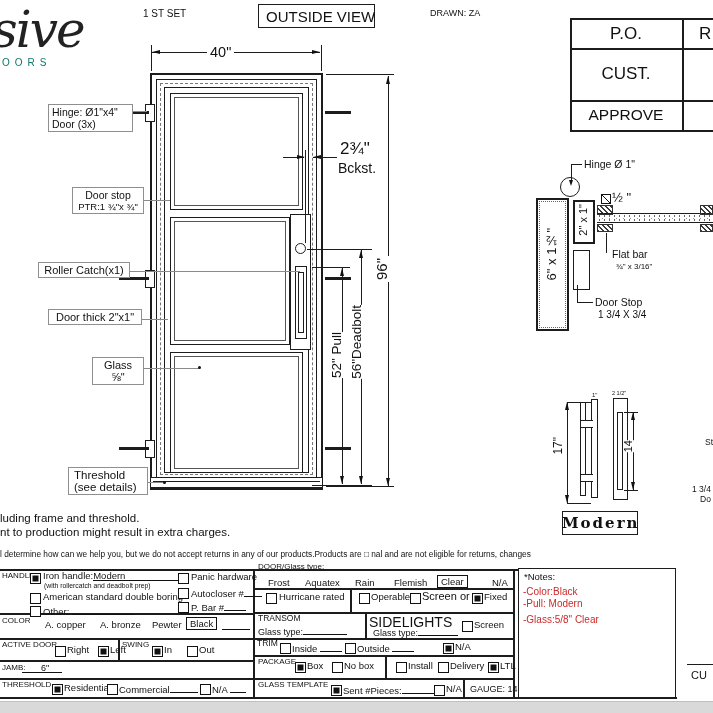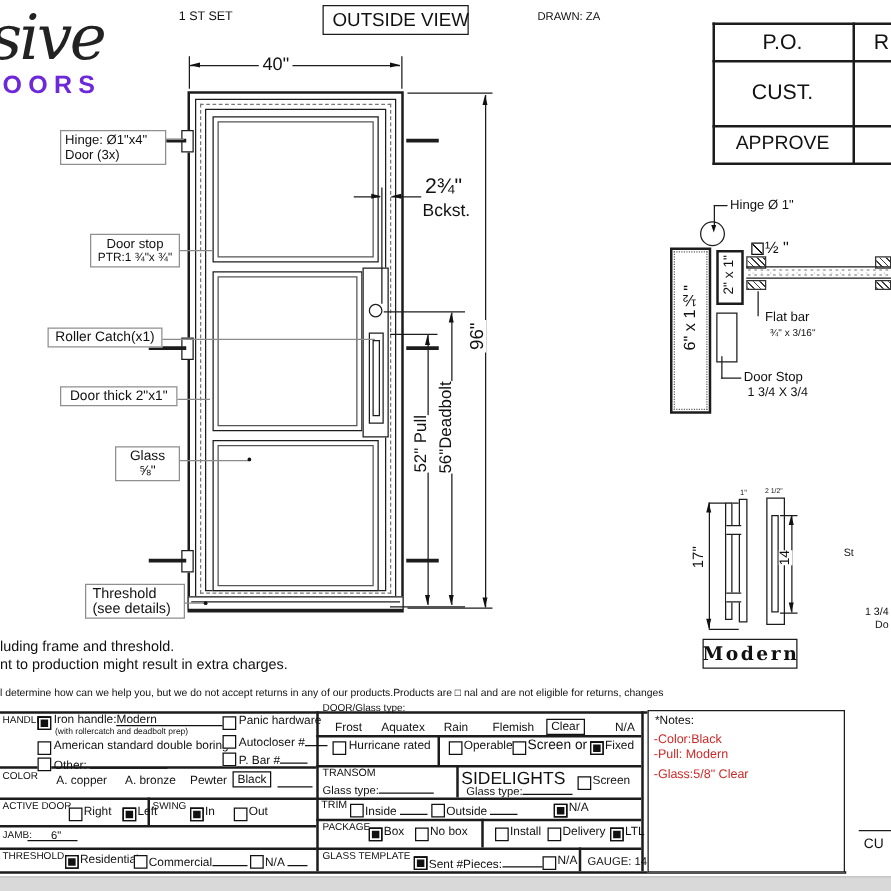--- a/index.html
+++ b/index.html
@@ -27,21 +27,21 @@
   .red{color:#cc2929}
   .dash{position:absolute;border:1px dashed #787878;box-sizing:border-box}
   .sq{position:absolute;border:1px solid #111;background:linear-gradient(to top right,transparent 44%,#111 44% 56%,transparent 56%)}
 </style>
 </head>
 <body>
 
 <div id="page">
 
   <div class="txt" style="left:-8px;top:2px;font-family:'DejaVu Serif',serif;font-style:italic;font-size:50px;color:#222;letter-spacing:-2px">sive</div>
-  <div class="txt" style="left:2px;top:57px;font-size:20px;font-weight:bold;letter-spacing:5px;color:#6d28d9">OORS</div>
+  <div class="txt" style="left:2px;top:57px;font-size:10px;font-weight:normal;letter-spacing:5px;color:#0f766e">OORS</div>
   <div class="txt" style="left:143px;top:8px;font-size:10px">1 ST SET</div>
   <div class="box" style="left:258px;top:4px;width:117px;height:24px"></div>
   <div class="txt" style="left:266px;top:8px;font-size:15px">OUTSIDE VIEW</div>
   <div class="txt" style="left:430px;top:8px;font-size:9px">DRAWN: ZA</div>
 
   <div class="hl" style="left:570px;top:18px;width:143px;height:2px"></div>
   <div class="hl" style="left:570px;top:48px;width:143px;height:2px"></div>
   <div class="hl" style="left:570px;top:100px;width:143px;height:2px"></div>
   <div class="hl" style="left:570px;top:130px;width:143px;height:2px"></div>
   <div class="vl" style="left:570px;top:18px;height:114px;width:2px"></div>
@@ -176,21 +176,21 @@
   <div class="vl" style="left:606px;top:233px;height:20px"></div>
   <div class="txt" style="left:612px;top:248px;font-size:10.5px">Flat bar</div>
   <div class="txt" style="left:616px;top:262px;font-size:8px">¾" x 3/16"</div>
 
   <div class="box" style="left:573px;top:250px;width:17px;height:40px;border-width:1.5px"></div>
   <div class="vl" style="left:577px;top:285px;height:18px"></div>
   <div class="hl" style="left:577px;top:302px;width:16px"></div>
   <div class="txt" style="left:595px;top:296px;font-size:10.5px">Door Stop</div>
   <div class="txt" style="left:598px;top:309px;font-size:10px">1 3/4 X 3/4</div>
 
-  <div class="txt" style="left:675px;top:438px;font-size:8.5px">St</div>
+  <div class="txt" style="left:705px;top:438px;font-size:8.5px">St</div>
   <div class="txt" style="left:692px;top:485px;font-size:8.5px">1 3/4</div>
   <div class="txt" style="left:700px;top:495px;font-size:8.5px">Do</div>
 
   <div class="hl" style="left:567px;top:402px;width:24px"></div>
   <div class="hl" style="left:567px;top:503px;width:24px"></div>
   <div class="vl" style="left:567px;top:402px;height:101px"></div>
   <div class="arr a-u" style="left:565px;top:402px"></div>
   <div class="arr a-d" style="left:565px;top:495px"></div>
   <div class="vtext" style="left:552px;top:437px;font-size:12px">17"</div>
 

